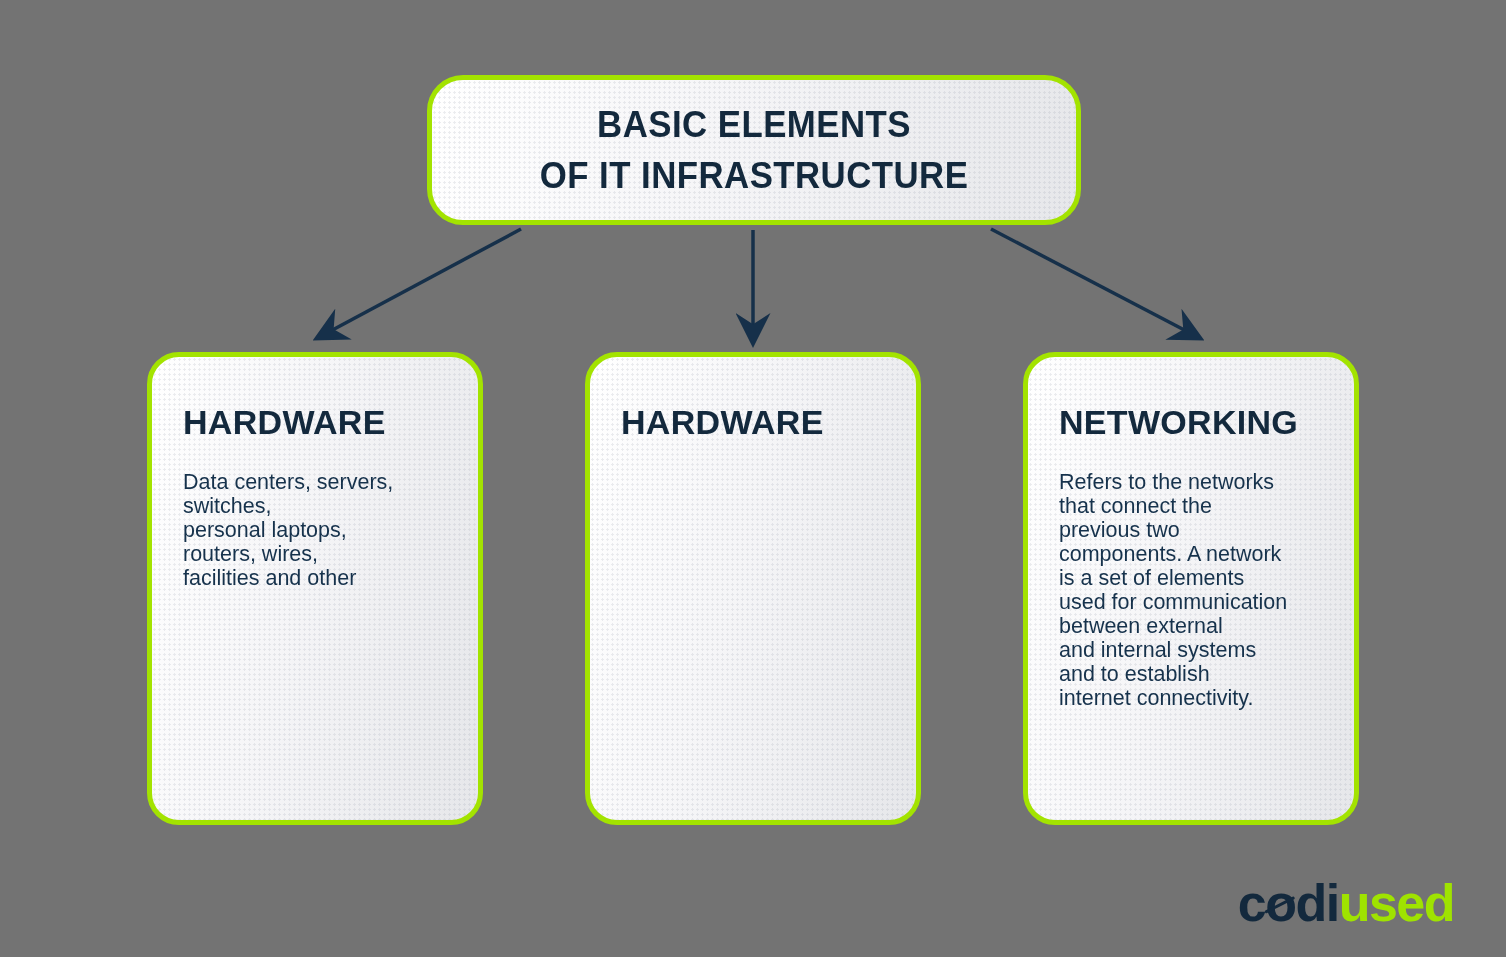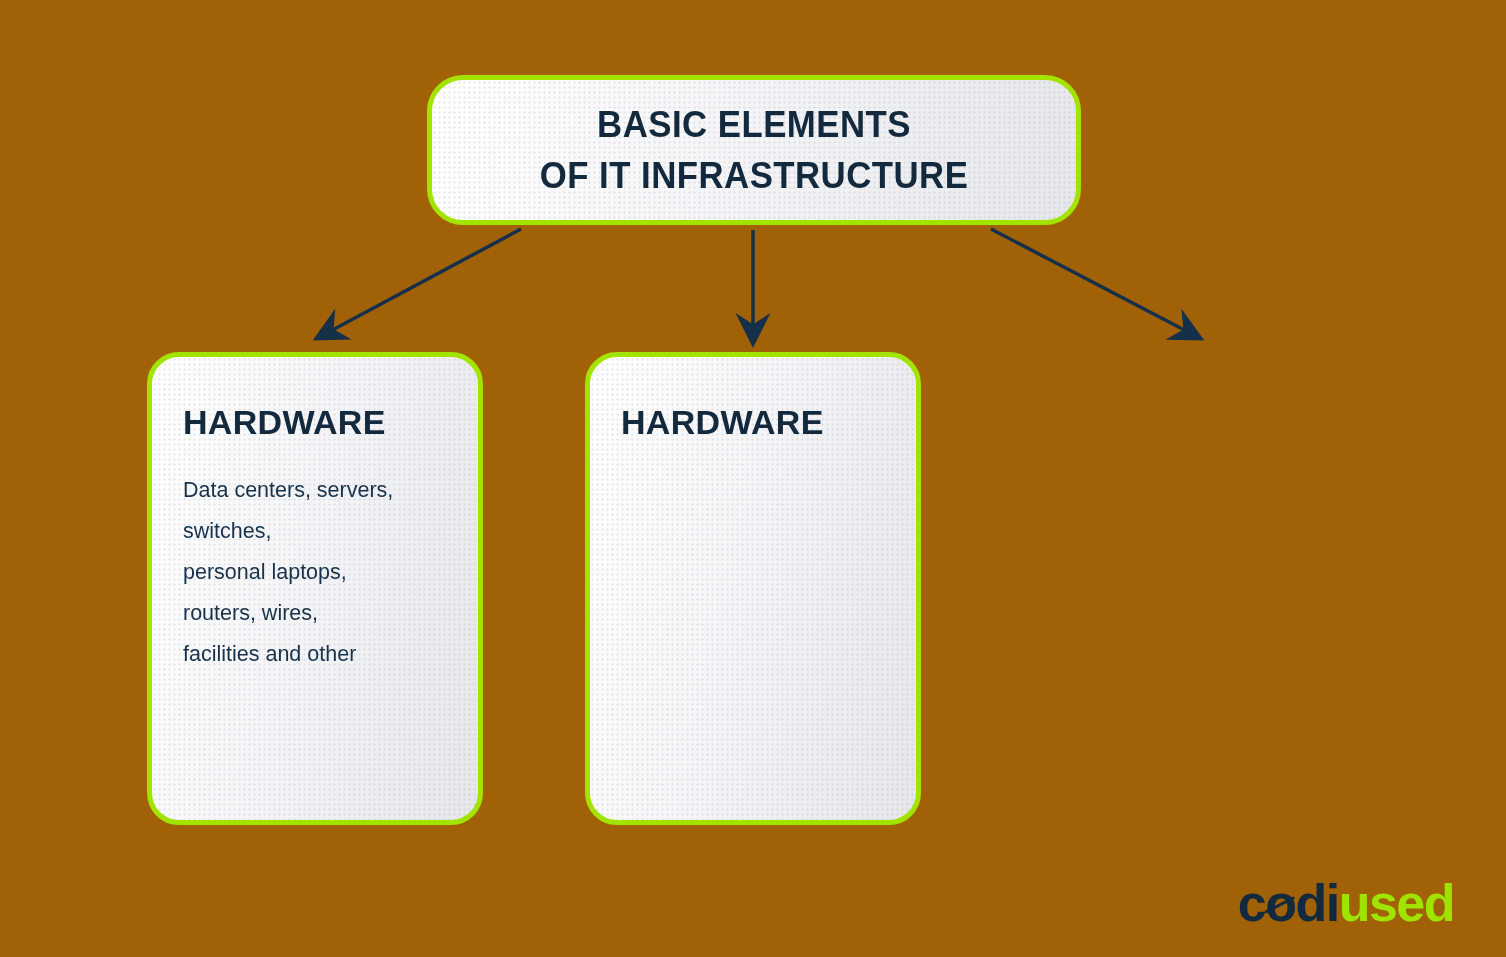--- a/index.html
+++ b/index.html
@@ -3,21 +3,21 @@
 <meta charset="utf-8">
 <style>
   * { margin: 0; padding: 0; box-sizing: border-box; }
   html, body { background: #ffffff; }
   body { font-family: "Liberation Sans", sans-serif; }
 
   .canvas {
     position: relative;
     width: 1506px;
     height: 957px;
-    background: #a16207;
+    background: #737373;
     overflow: hidden;
   }
 
   .node-box {
     position: absolute;
     border: 5px solid #a3e300;
     border-radius: 34px;
     background:
       radial-gradient(rgba(150,155,170,0.18) 1px, transparent 1.4px) 0 0/5px 5px,
       linear-gradient(102deg, #ffffff 0%, #f5f5f7 45%, #e6e7ea 100%);
@@ -61,21 +61,21 @@
 
   .card-heading {
     font-size: 34px;
     font-weight: bold;
     color: #13293d;
     letter-spacing: 0.3px;
     margin-bottom: 28px;
   }
   .card-body {
     font-size: 21.5px;
-    line-height: 41px;
+    line-height: 24px;
     color: #16324c;
     white-space: pre-line;
   }
 
   .logo {
     position: absolute;
     right: 52px;
     bottom: 28px;
     font-size: 52px;
     font-weight: bold;
@@ -126,18 +126,31 @@
 switches,
 personal laptops,
 routers, wires,
 facilities and other</div>
   </div>
 
   <div class="node-box card card-2">
     <div class="card-heading">HARDWARE</div>
   </div>
 
+  <div class="node-box card card-3">
+    <div class="card-heading">NETWORKING</div>
+    <div class="card-body">Refers to the networks
+that connect the
+previous two
+components. A network
+is a set of elements
+used for communication
+between external
+and internal systems
+and to establish
+internet connectivity.</div>
+  </div>
 
   <div class="logo">
     <span class="logo-dark">c</span><span class="logo-dark logo-o">o</span><span class="logo-dark">di</span><span class="logo-lime">used</span>
   </div>
 
 </div>
 
 </body></html>

